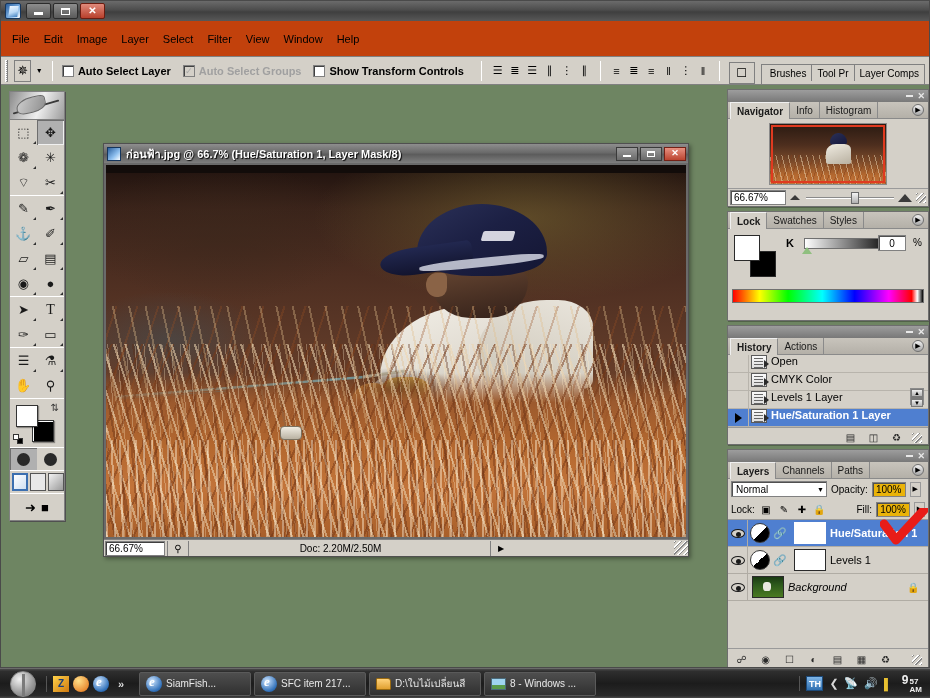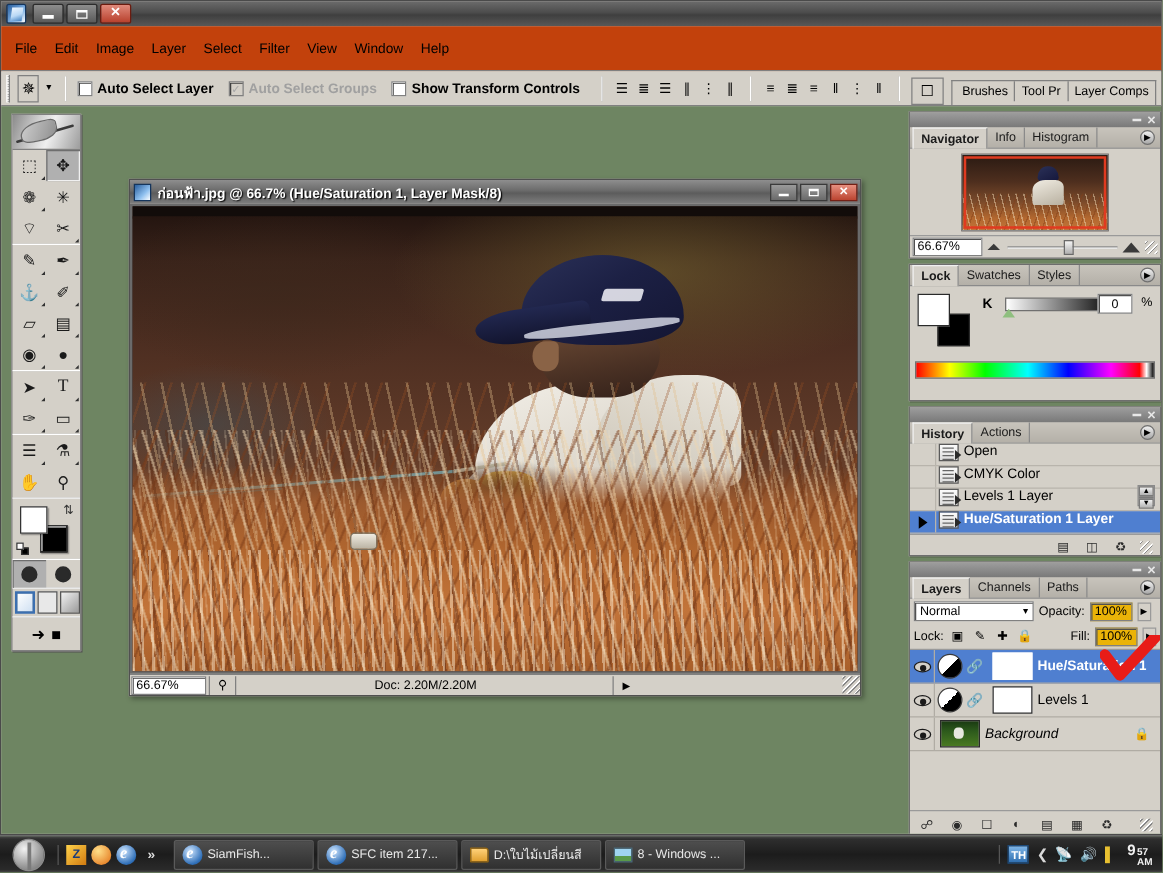--- a/index.html
+++ b/index.html
@@ -1209,21 +1209,21 @@
             <div class="ph-grass-mid"></div>
             <div class="ph-grass-tex"></div>
             <div class="ph-grass-hi"></div>
             <div class="f-reel"></div>
           </div>
         </div>
 
         <div class="doc-status">
           <div class="ds-zoom">66.67%</div>
           <div class="ds-icon">⚲</div>
-          <div class="ds-doc">Doc: 2.20M/2.20M</div>
+          <div class="ds-doc">Doc: 2.20M/2.50M</div>
           <div class="ds-arrow">▶</div>
           <div class="ds-grip"></div>
         </div>
       </div>
 
       <div class="palcol">
 
         <div class="palette" style="top:4px; height:118px;">
           <div class="pal-bar">
             <span class="pb-min"></span>

